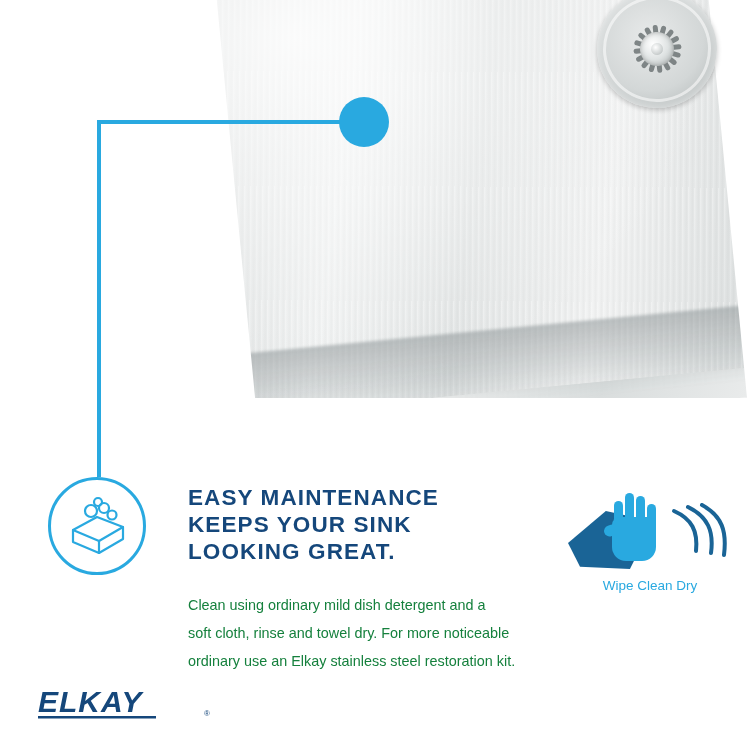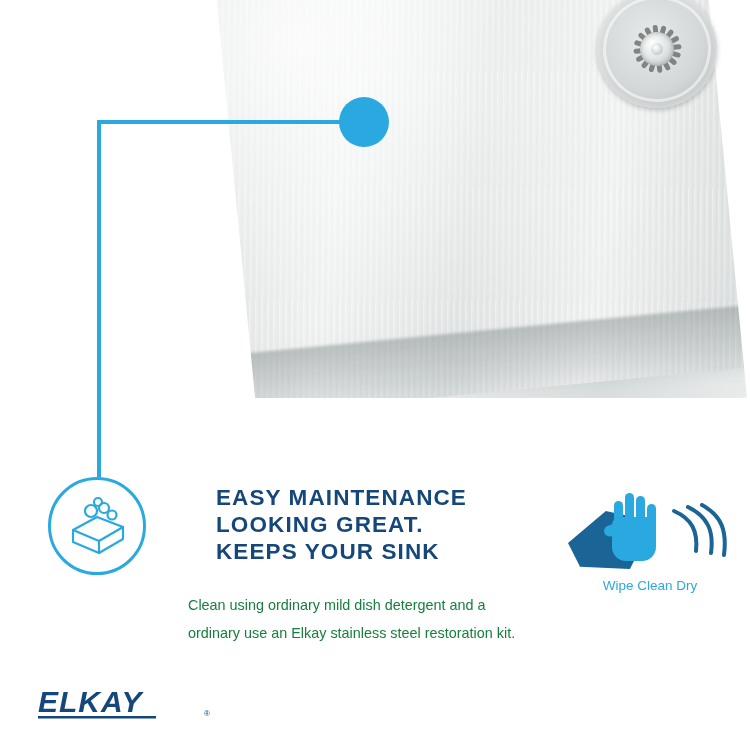--- a/index.html
+++ b/index.html
@@ -182,21 +182,20 @@
   #headline {
     position: absolute;
     left: 188px; top: 484px;
     width: 330px;
     color: #15477b;
     font-weight: bold;
     font-size: 22.5px;
     line-height: 27px;
     letter-spacing: 1.1px;
     text-transform: uppercase;
-    margin-left: 28px;
   }
   #body-copy {
     position: absolute;
     left: 188px; top: 591px;
     width: 370px;
     color: #15803d;
     font-size: 14.4px;
     line-height: 28px;
   }
 
@@ -311,26 +310,27 @@
       <circle cx="40" cy="31" r="6"></circle>
       <circle cx="53" cy="28" r="5"></circle>
       <circle cx="61" cy="35" r="4.5"></circle>
       <circle cx="47" cy="22" r="4"></circle>
     </g>
   </svg>
 </div>
 
 <div id="headline">
   <div>EASY MAINTENANCE</div>
+  <div>KEEPS YOUR SINK</div>
   <div>LOOKING GREAT.</div>
-  <div>KEEPS YOUR SINK</div>
 </div>
 
 <div id="body-copy">
   <div>Clean using ordinary mild dish detergent and a</div>
+  <div>soft cloth, rinse and towel dry. For more noticeable</div>
   <div>ordinary use an Elkay stainless steel restoration kit.</div>
 </div>
 
 <div id="wipe-icon-group">
   <div class="towel"></div>
   <div class="hand">
     <div class="finger f1"></div>
     <div class="finger f2"></div>
     <div class="finger f3"></div>
     <div class="finger f4"></div>

